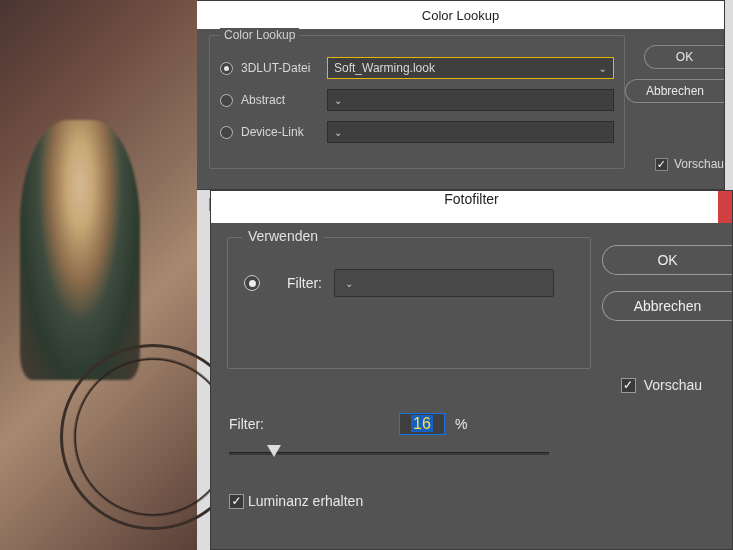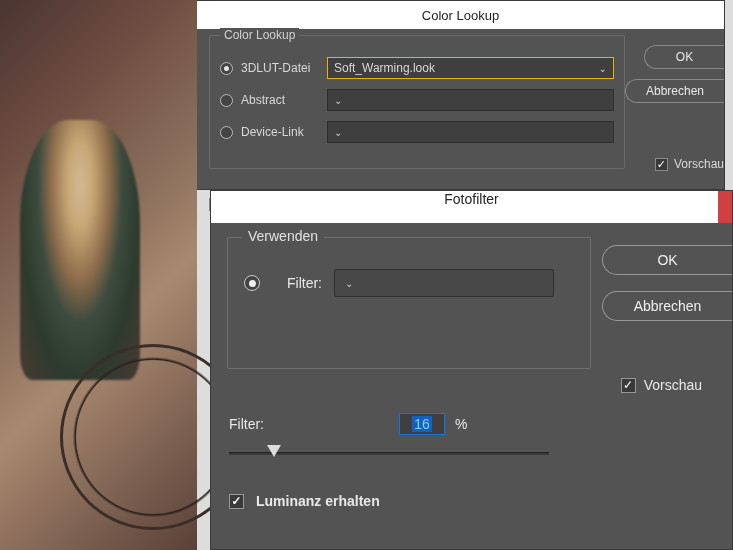--- a/index.html
+++ b/index.html
@@ -116,32 +116,32 @@
     color: #eee; font-size: 14px; display: flex; align-items: center; justify-content: center;
     cursor: pointer; min-width: 130px; border-right: none; border-radius: 15px 0 0 15px;
   }
   .ff-vorschau { position: absolute; right: 30px; top: 154px; display: flex; align-items: center; gap: 8px; font-size: 14px; }
 
   .ff-dichte { position: absolute; left: 18px; top: 190px; width: 360px; }
   .ff-dichte .line { display: flex; align-items: center; gap: 10px; }
   .ff-dichte .label { width: 160px; }
   .ff-dichte .input {
     width: 46px; height: 22px; background: #3f3f3f; border: 1px solid #1473e6;
-    color: #7dd3fc; text-align: center; font-size: 14px; line-height: 20px;
+    color: #fde047; text-align: center; font-size: 16px; line-height: 20px;
   }
   .ff-dichte .input span { background: #1560c0; padding: 0 2px; }
   .slider { position: relative; margin-top: 10px; width: 320px; height: 16px; }
   .slider .track { position: absolute; top: 7px; left: 0; right: 0; height: 3px; background: #3a3a3a; border-top: 1px solid #222; }
   .slider .thumb {
     position: absolute; top: 0; left: 14%; width: 0; height: 0;
     border-left: 7px solid transparent; border-right: 7px solid transparent; border-top: 12px solid #dcdcdc;
     transform: translateX(-7px);
   }
 
-  .ff-lum { position: absolute; left: 18px; top: 270px; display: flex; align-items: center; gap: 12px; font-size: 14px; font-weight: bold; }
+  .ff-lum { position: absolute; left: 18px; top: 270px; display: flex; align-items: center; gap: 4px; font-size: 14px; }
   .check2 {
     width: 15px; height: 15px; background: #3a3a3a; border: 1px solid #999; display: inline-flex; align-items: center; justify-content: center;
   }
   .check2.checked::after { content: "✓"; color: #fff; font-size: 12px; line-height: 1; }
 </style>
 </head>
 <body>
 
 <div class="photo"></div>
 

